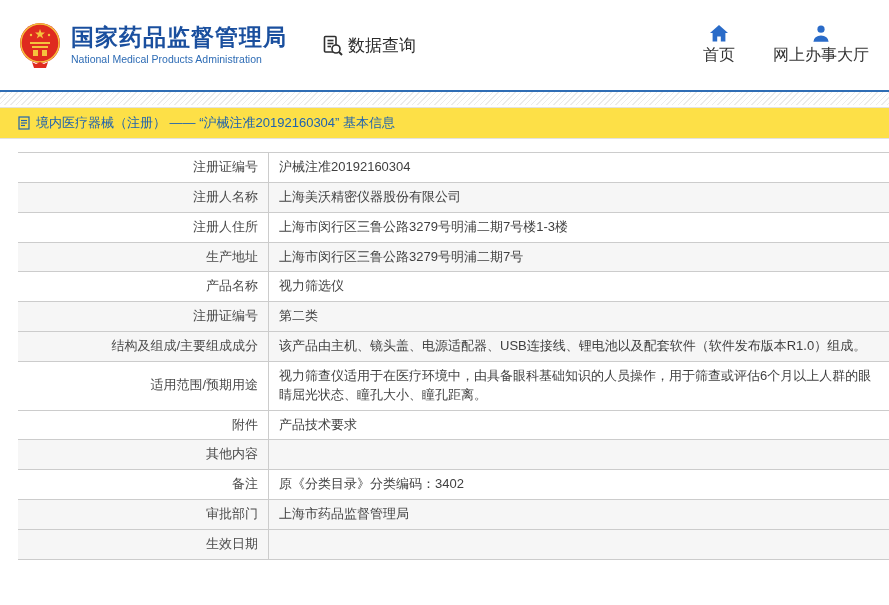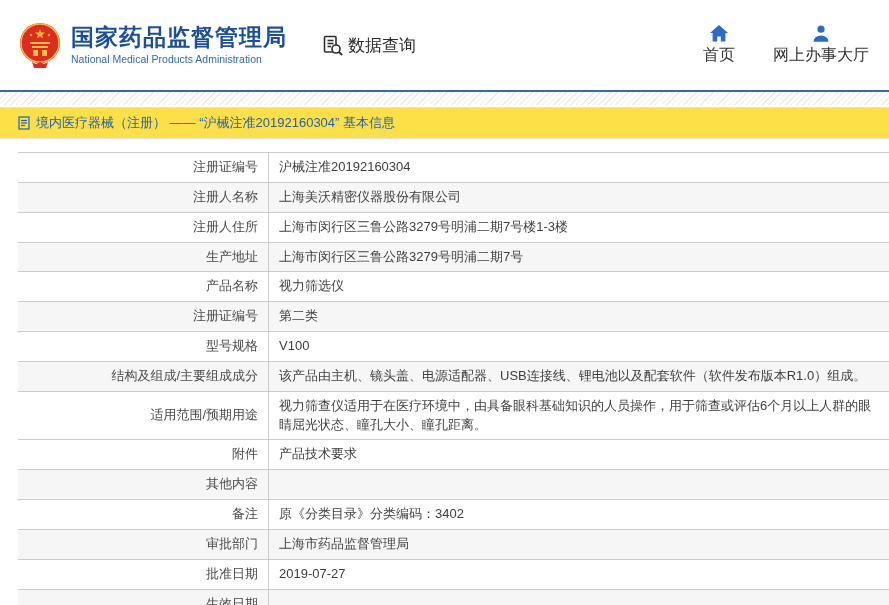--- a/index.html
+++ b/index.html
@@ -137,24 +137,20 @@
     <td class="cell-value"><span>上海市闵行区三鲁公路3279号明浦二期7号</span></td>
   </tr>
         <tr>
     <td class="cell-label"><span class="label-text">产品名称</span></td>
     <td class="cell-value"><span>视力筛选仪</span></td>
   </tr>
         <tr class="alt">
     <td class="cell-label"><span class="label-text">注册证编号</span></td>
     <td class="cell-value"><span>第二类</span></td>
   </tr>
-        <tr>
-    <td class="cell-label"><span class="label-text">型号规格</span></td>
-    <td class="cell-value"><span>V100</span></td>
-  </tr>
         <tr class="alt">
     <td class="cell-label"><span class="label-text">结构及组成/主要组成成分</span></td>
     <td class="cell-value"><span>该产品由主机、镜头盖、电源适配器、USB连接线、锂电池以及配套软件（软件发布版本R1.0）组成。</span></td>
   </tr>
         <tr>
     <td class="cell-label"><span class="label-text">适用范围/预期用途</span></td>
     <td class="cell-value"><span>视力筛查仪适用于在医疗环境中，由具备眼科基础知识的人员操作，用于筛查或评估6个月以上人群的眼睛屈光状态、瞳孔大小、瞳孔距离。</span></td>
   </tr>
         <tr>
     <td class="cell-label"><span class="label-text">附件</span></td>
@@ -165,23 +161,19 @@
     <td class="cell-value"></td>
   </tr>
         <tr>
     <td class="cell-label"><span class="label-text">备注</span></td>
     <td class="cell-value"><span>原《分类目录》分类编码：3402</span></td>
   </tr>
         <tr class="alt">
     <td class="cell-label"><span class="label-text">审批部门</span></td>
     <td class="cell-value"><span>上海市药品监督管理局</span></td>
   </tr>
-        <tr>
-    <td class="cell-label"><span class="label-text">批准日期</span></td>
-    <td class="cell-value"><span>2019-07-27</span></td>
-  </tr>
         <tr class="alt">
     <td class="cell-label"><span class="label-text">生效日期</span></td>
     <td class="cell-value"></td>
   </tr>
       </tbody>
   </table>
 </div>
 
 </body></html>

